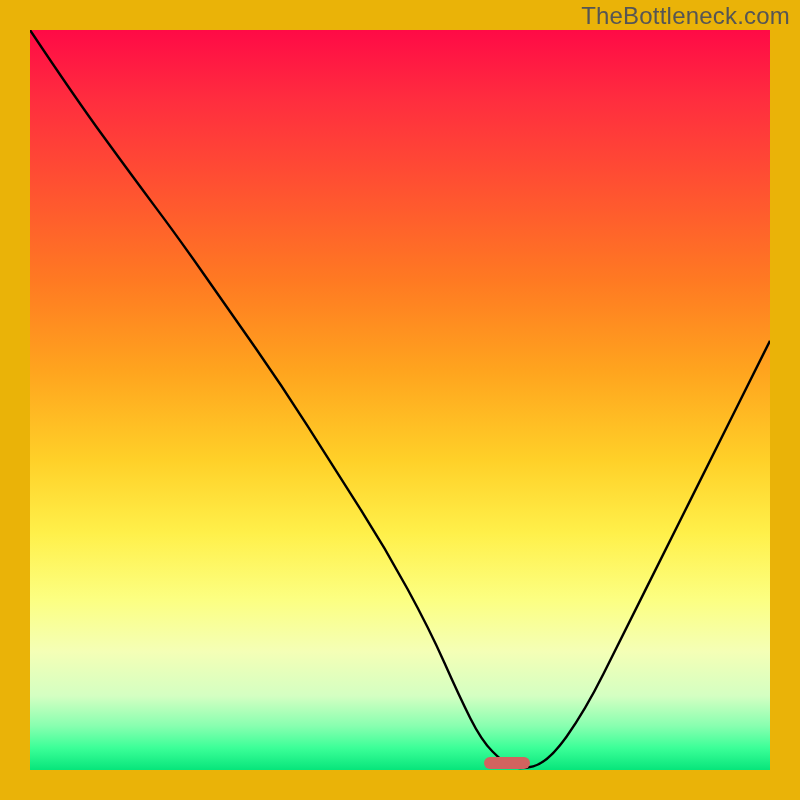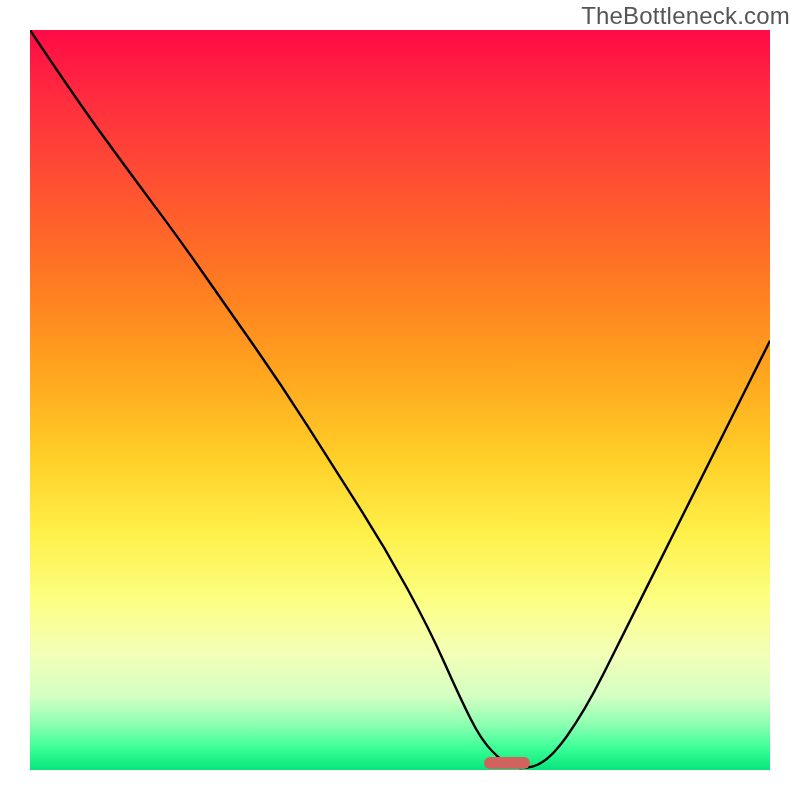--- a/index.html
+++ b/index.html
@@ -8,21 +8,21 @@
     width: 800px;
     height: 800px;
     background: #000;
     overflow: hidden;
     font-family: Arial, Helvetica, sans-serif;
   }
   .frame {
     position: relative;
     width: 800px;
     height: 800px;
-    background: #ffffff;
+    background: #eab308;
   }
   .watermark {
     position: absolute;
     top: 2px;
     right: 10px;
     color: #555;
     font-size: 24px;
     font-weight: 500;
     letter-spacing: 0.2px;
     z-index: 10;

